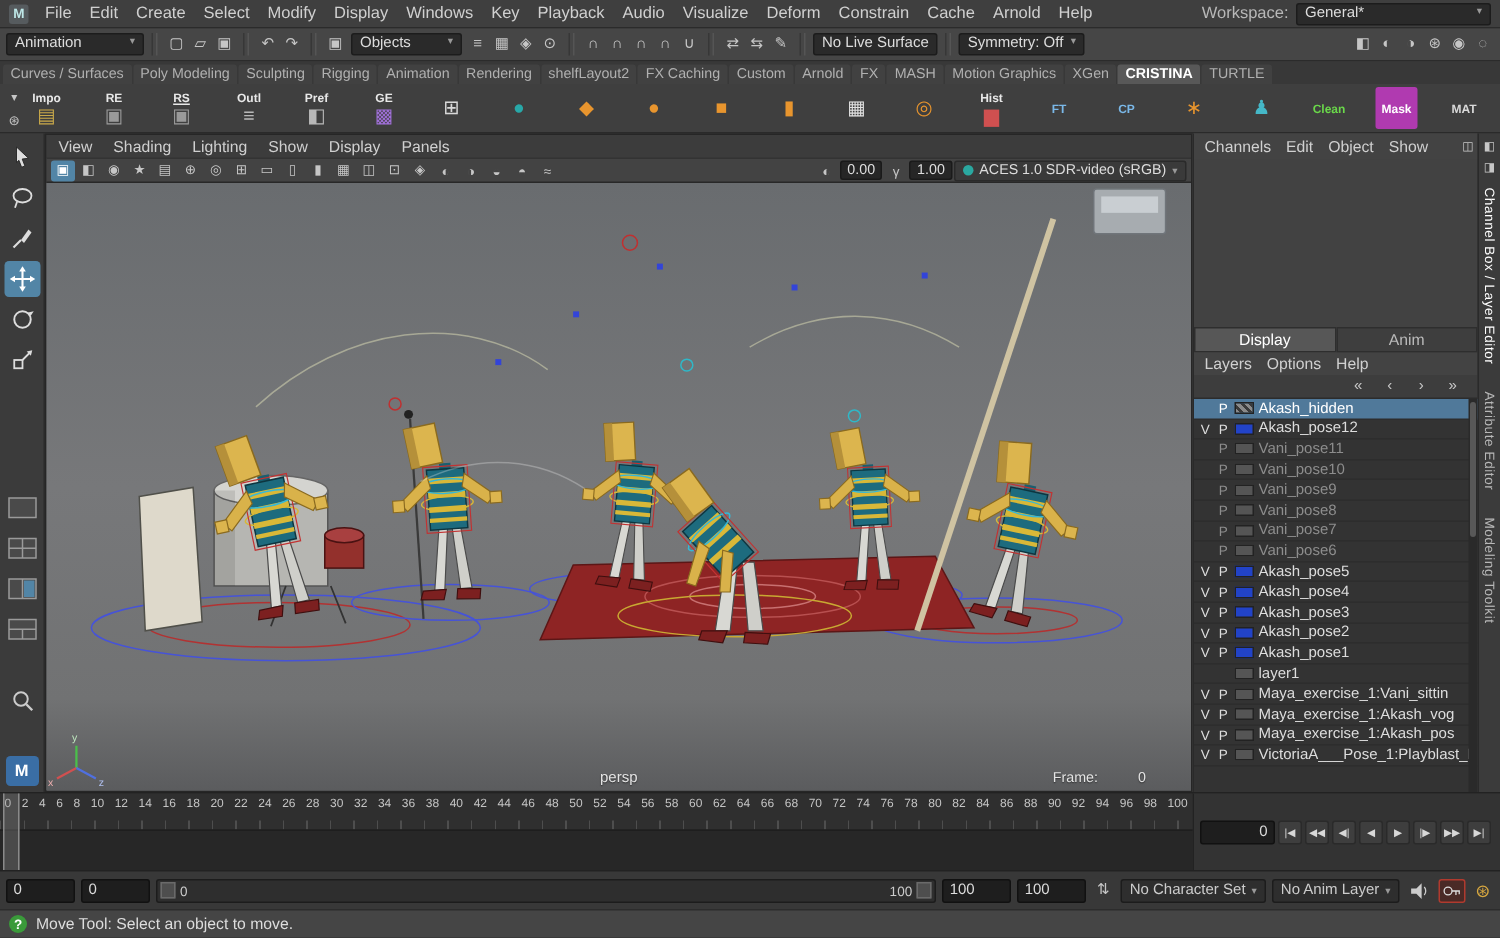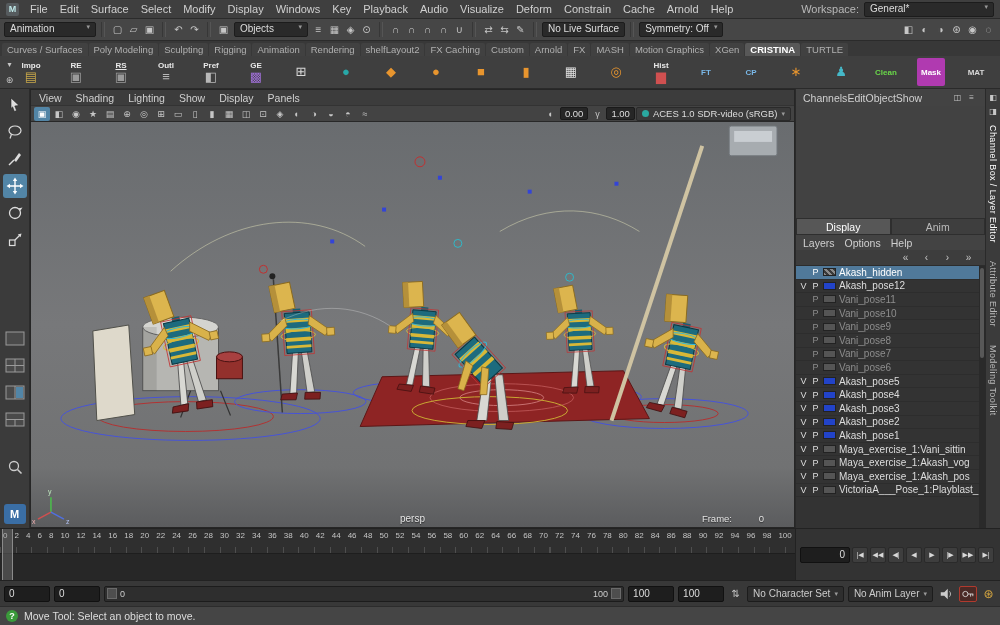--- a/index.html
+++ b/index.html
@@ -142,21 +142,21 @@
 <body>
 
 <div class="app">
 
   <div class="menubar">
     <span class="logo">M</span>
     <div class="hflex">
 
     <span class="menu">File</span>
         <span class="menu">Edit</span>
-        <span class="menu">Surface</span>
+        <span class="menu">Create</span>
         <span class="menu">Select</span>
         <span class="menu">Modify</span>
         <span class="menu">Display</span>
         <span class="menu">Windows</span>
         <span class="menu">Key</span>
         <span class="menu">Playback</span>
         <span class="menu">Audio</span>
         <span class="menu">Visualize</span>
         <span class="menu">Deform</span>
         <span class="menu">Constrain</span>
@@ -675,21 +675,21 @@
           </g>
         </svg>
         <span class="hud" style="bottom:3px;left:50%;transform:translateX(-50%)">persp</span>
         <span class="hud" style="bottom:3px;right:62px;font-size:9.5px">Frame:</span>
         <span class="hud" style="bottom:3px;right:30px;font-size:9.5px">0</span>
       </div>
     </div>
 
     <div class="rightpanel">
       <div class="cbmenus">
-        <div class="hflex" style="">
+        <div class="hflex" style="gap:10px">
 
         <span class="menu" style="padding:0">Channels</span>
             <span class="menu" style="padding:0">Edit</span>
             <span class="menu" style="padding:0">Object</span>
             <span class="menu" style="padding:0">Show</span>
           </div>
         <span class="spacer"></span>
         <div class="igroup">
 
         <span class="ico" style="width:13px;height:12px;font-size:8px">◫</span>
@@ -805,20 +805,26 @@
             <span class="lname">Akash_pose2</span>
           </div>
 
           <div class="lrow" data-state="">
             <span class="vpcell">V</span>
             <span class="vpcell">P</span>
             <span class="sw" style="background: rgb(34, 67, 200);"></span>
             <span class="lname">Akash_pose1</span>
           </div>
 
+          <div class="lrow" data-state="">
+            <span class="vpcell"></span>
+            <span class="vpcell"></span>
+            <span class="sw" style="background: rgb(85, 85, 85);"></span>
+            <span class="lname">layer1</span>
+          </div>
 
           <div class="lrow" data-state="">
             <span class="vpcell">V</span>
             <span class="vpcell">P</span>
             <span class="sw" style="background: rgb(85, 85, 85);"></span>
             <span class="lname">Maya_exercise_1:Vani_sittin</span>
           </div>
 
           <div class="lrow" data-state="">
             <span class="vpcell">V</span>

